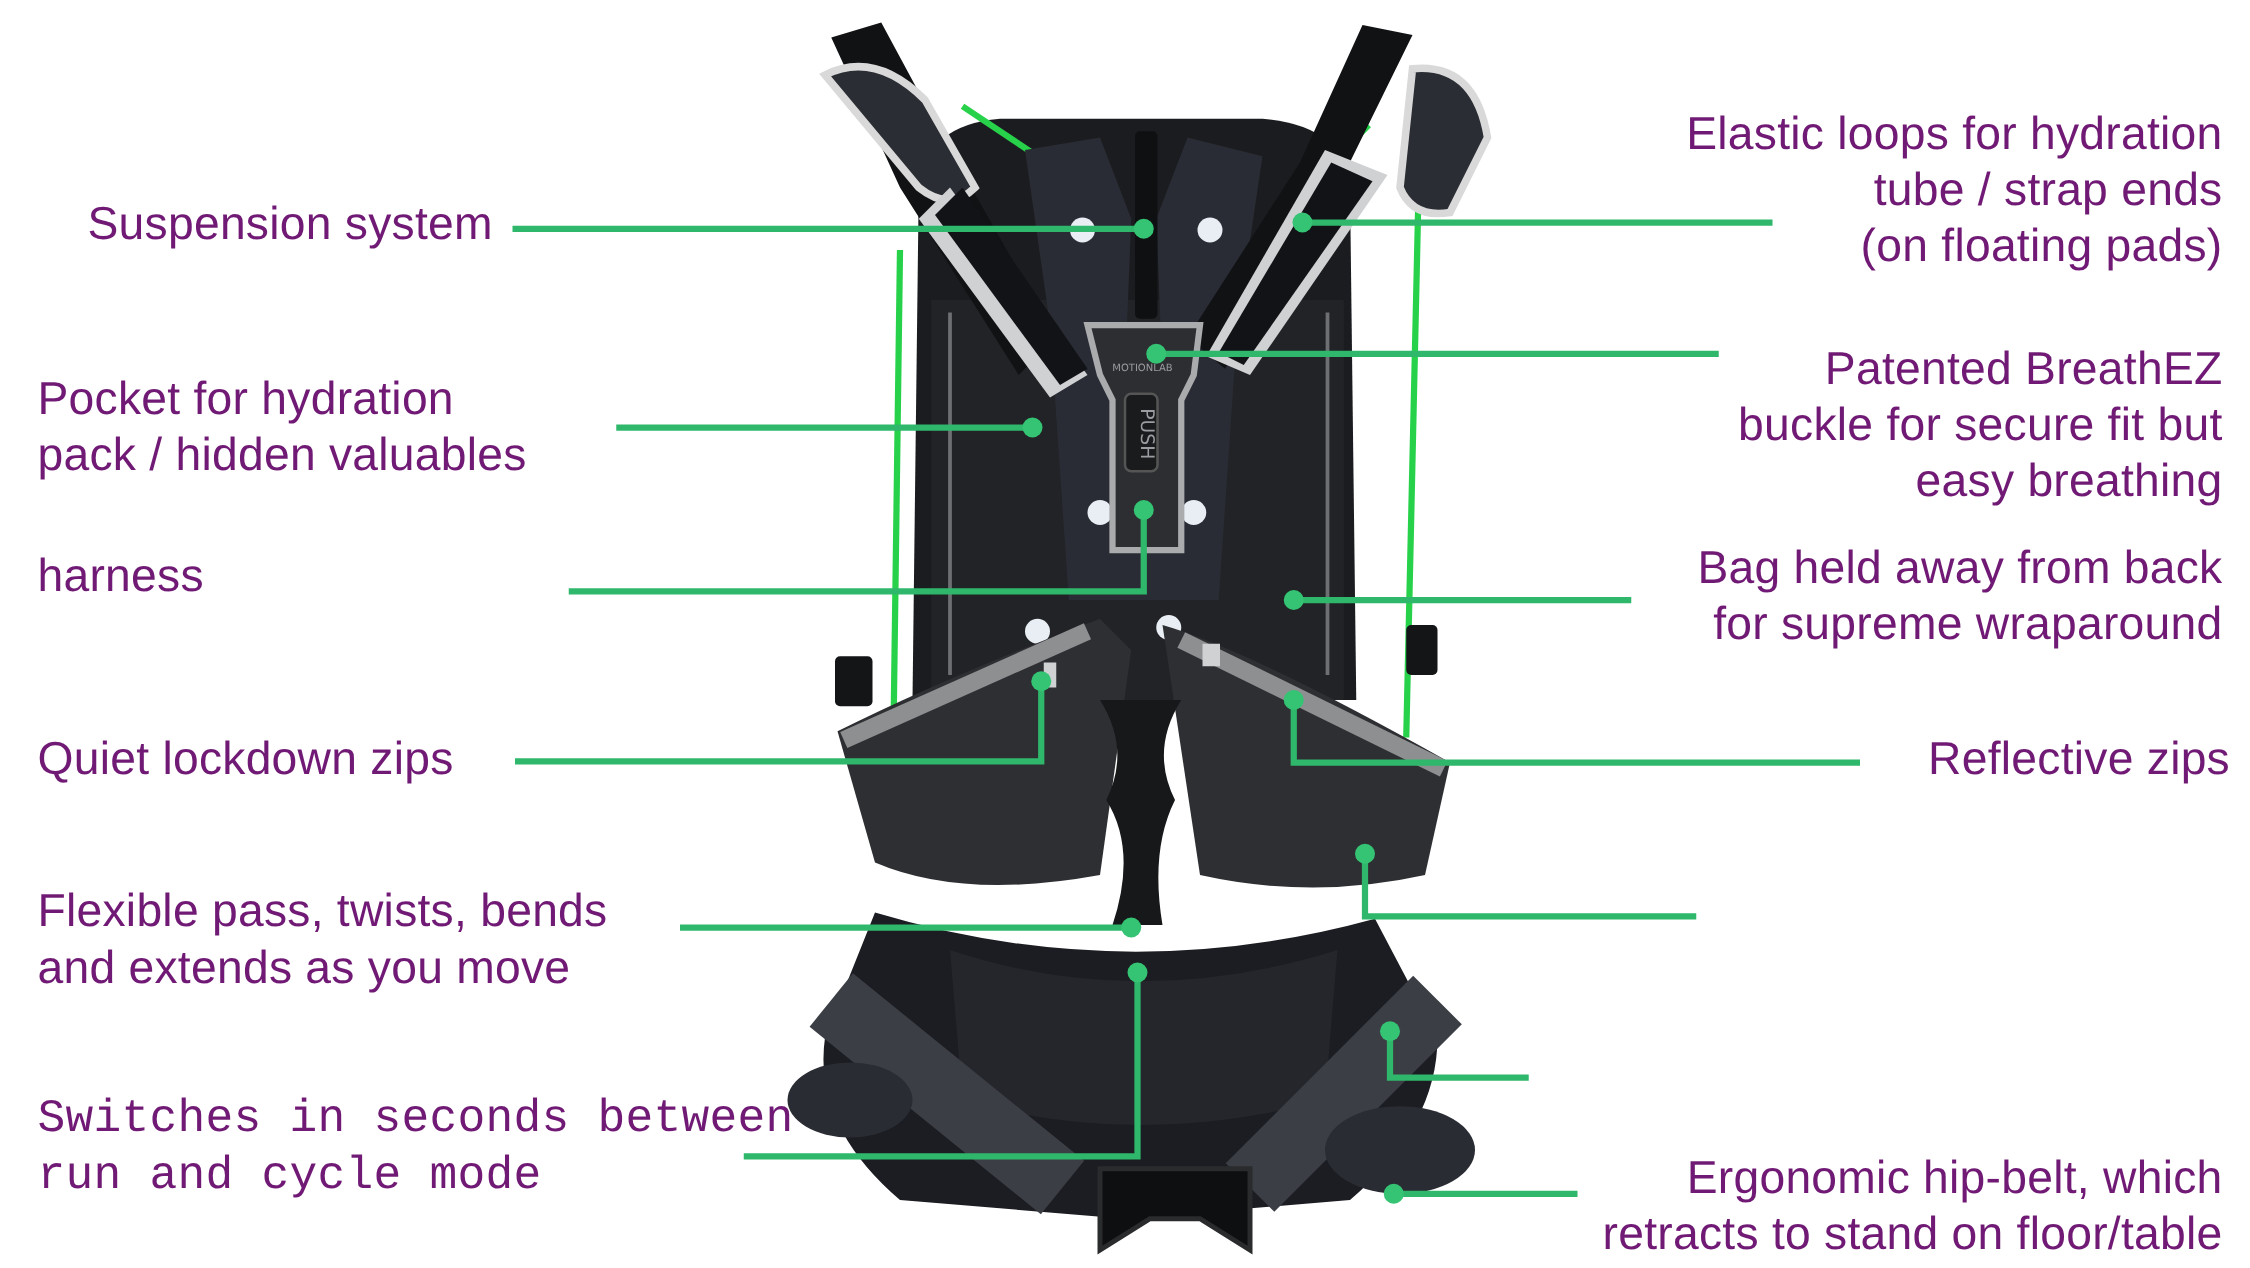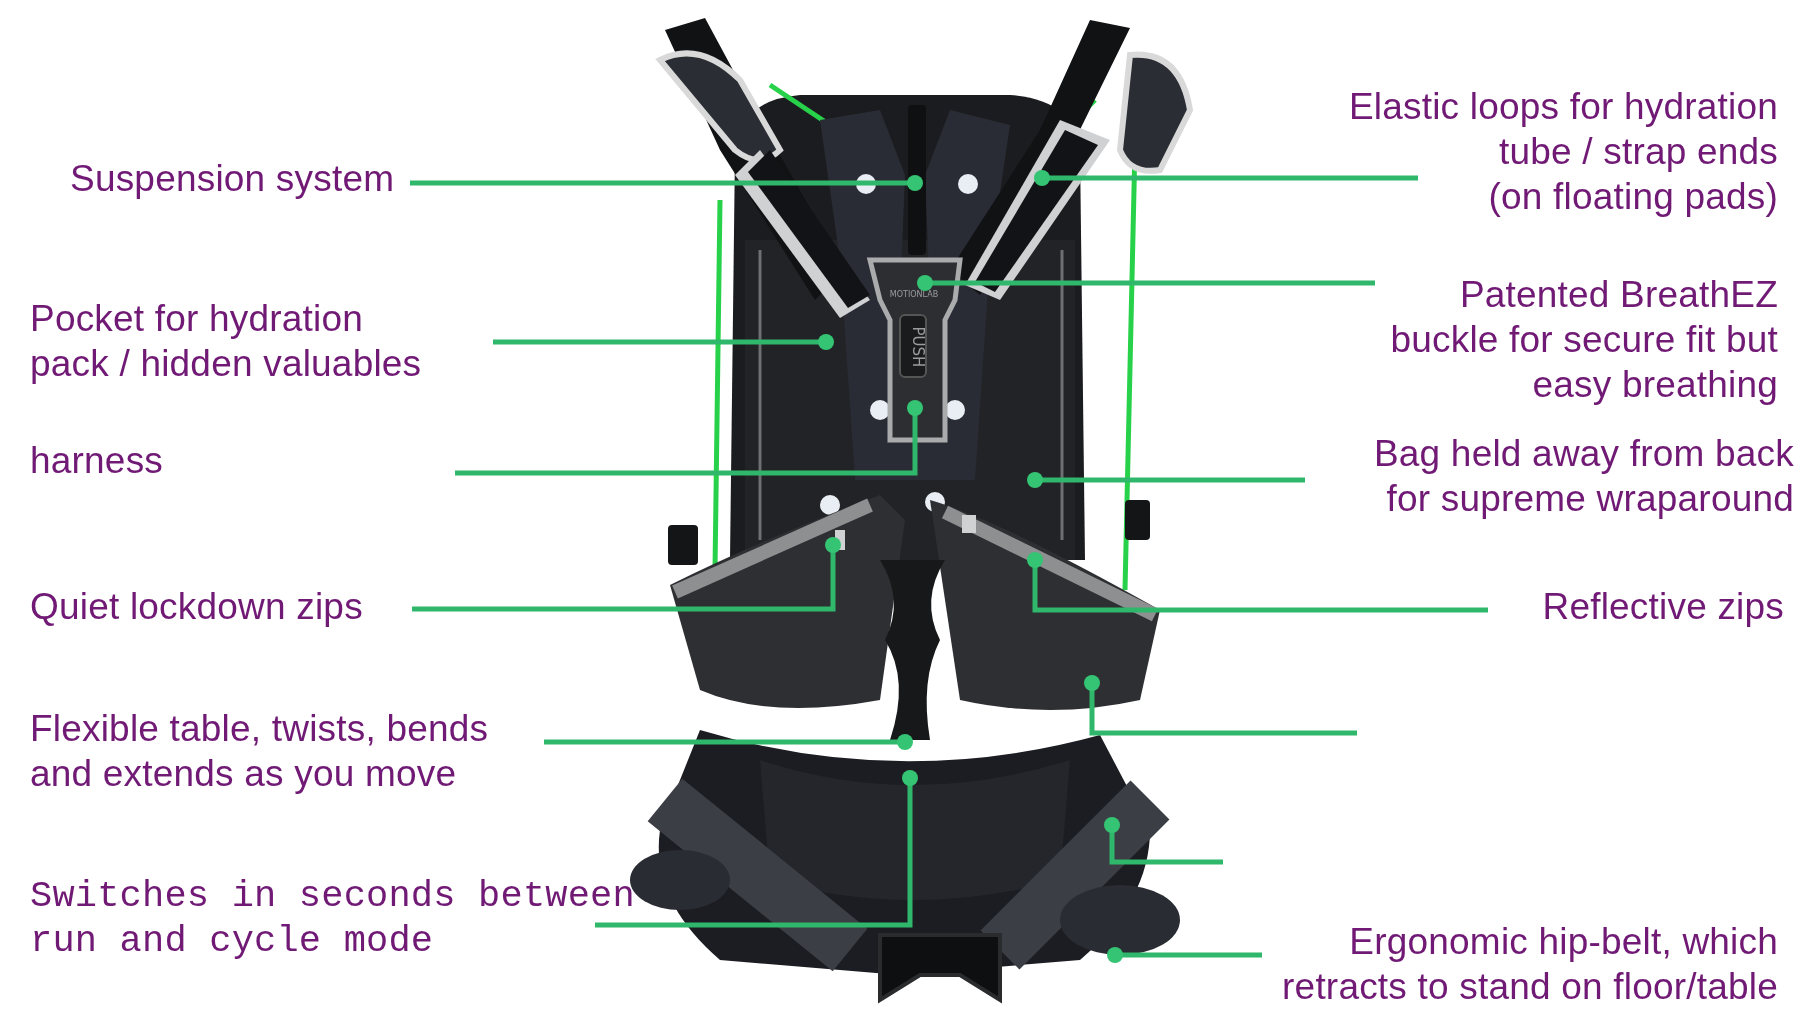--- a/index.html
+++ b/index.html
@@ -120,39 +120,39 @@
     <span class="ln">Pocket for hydration</span>
     <span class="ln">pack / hidden valuables</span>
   </div>
   <div class="label" style="left:30px; top:438px;">
     <span class="ln">harness</span>
   </div>
   <div class="label" style="left:30px; top:584px;">
     <span class="ln">Quiet lockdown zips</span>
   </div>
   <div class="label" style="left:30px; top:706px;">
-    <span class="ln">Flexible table, twists, bends</span>
+    <span class="ln">Flexible pass, twists, bends</span>
     <span class="ln">and extends as you move</span>
   </div>
   <div class="label" style="left:30px; top:874px;font-family:Liberation Mono, monospace;">
     <span class="ln">Switches in seconds between</span>
     <span class="ln">run and cycle mode</span>
   </div>
 
   <div class="label right" style="right:22px; top:84px;">
     <span class="ln">Elastic loops for hydration</span>
     <span class="ln">tube / strap ends</span>
     <span class="ln">(on floating pads)</span>
   </div>
   <div class="label right" style="right:22px; top:243px;margin-top:29px;">
     <span class="ln">Patented BreathEZ</span>
     <span class="ln">buckle for secure fit but</span>
     <span class="ln">easy breathing</span>
   </div>
-  <div class="label right" style="right:6px; top:431px;margin-left:20px;">
+  <div class="label right" style="right:22px; top:431px;margin-left:20px;">
     <span class="ln">Bag held away from back</span>
     <span class="ln">for supreme wraparound</span>
   </div>
   <div class="label right" style="right:16px; top:584px;">
     <span class="ln">Reflective zips</span>
   </div>
   <div class="label right" style="right:22px; top:919px;">
     <span class="ln">Ergonomic hip-belt, which</span>
     <span class="ln">retracts to stand on floor/table</span>
   </div>

